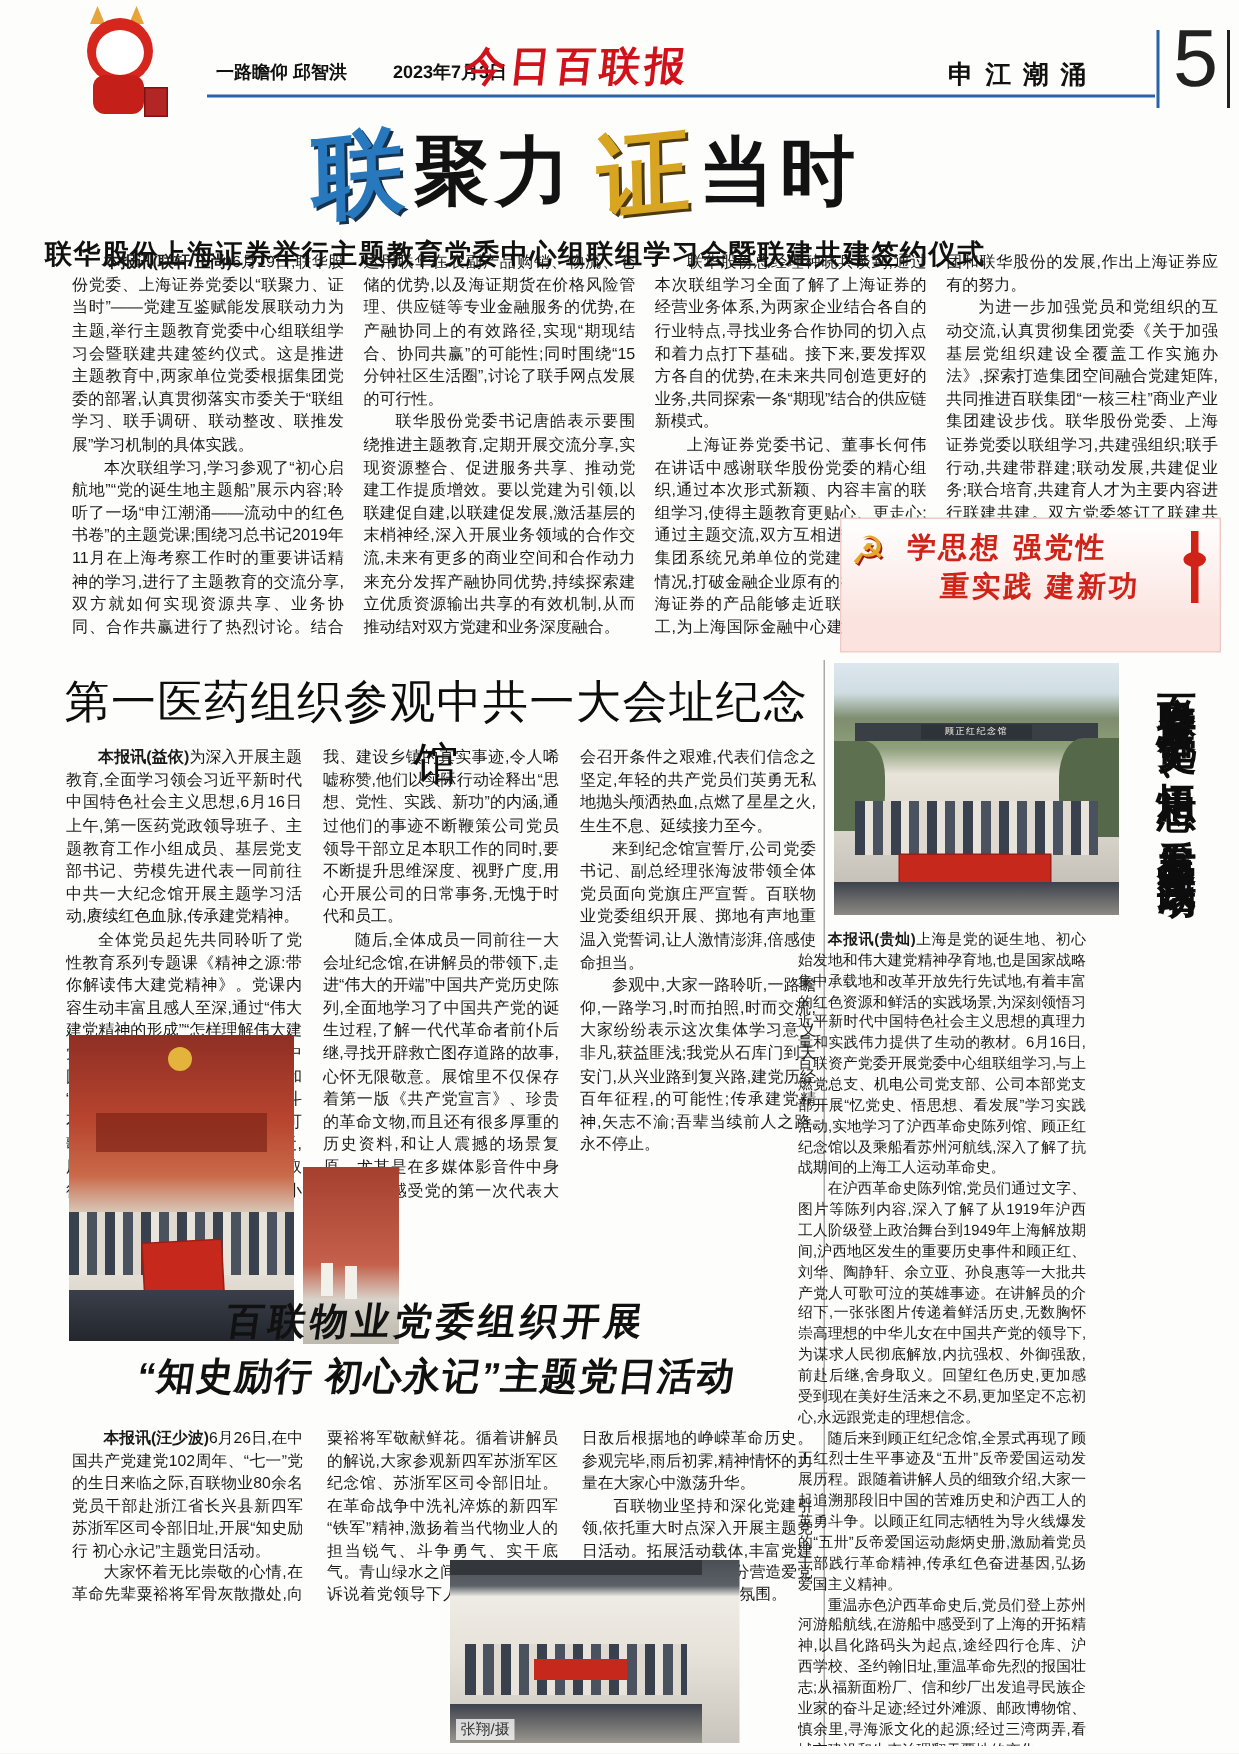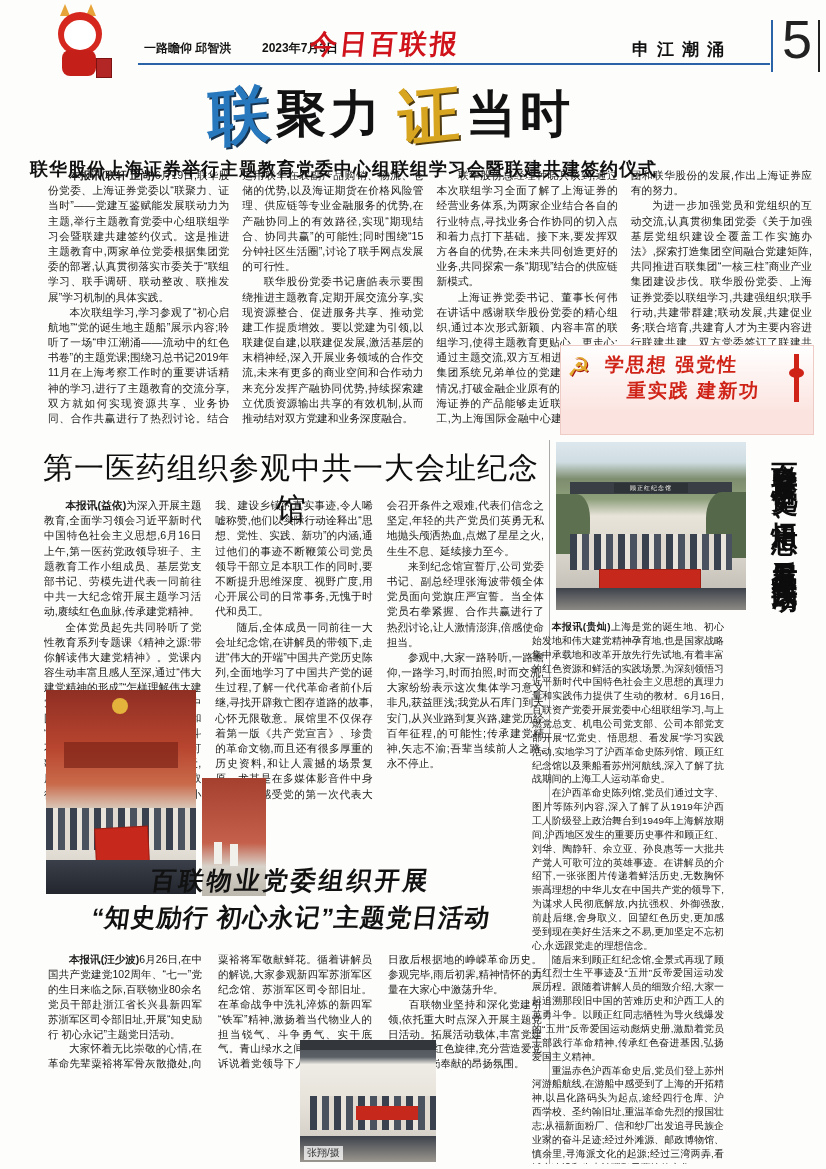--- a/index.html
+++ b/index.html
@@ -122,21 +122,21 @@
     <div class="tower"></div>
   </div>
 
   <div class="vdiv"></div>
 
   <div class="a2-head">第一医药组织参观中共一大会址纪念馆</div>
   <div class="a2-cols cols">
     <p><b>本报讯(益依)</b><span>为深入开展主题教育,全面学习领会习近平新时代中国特色社会主义思想,6月16日上午,第一医药党政领导班子、主题教育工作小组成员、基层党支部书记、劳模先进代表一同前往中共一大纪念馆开展主题学习活动,赓续红色血脉,传承建党精神。</span></p>
     <p>全体党员起先共同聆听了党性教育系列专题课《精神之源:带你解读伟大建党精神》。党课内容生动丰富且感人至深,通过“伟大建党精神的形成”“怎样理解伟大建党精神的内涵”“伟大建党精神是中国共产党生生不息的精神之源”和“弘扬伟大建党精神唯靠我们奋斗不息”四大板块,梳理出20世纪可歌可泣的中国近代史,并由远及近,用视频和图片展示了脱贫攻坚取得成就工作中党员干部牺牲小我、建设乡镇的真实事迹,令人唏嘘称赞,他们以实际行动诠释出“思想、党性、实践、新功”的内涵,通过他们的事迹不断鞭策公司党员领导干部立足本职工作的同时,要不断提升思维深度、视野广度,用心开展公司的日常事务,无愧于时代和员工。</p>
     <p>随后,全体成员一同前往一大会址纪念馆,在讲解员的带领下,走进“伟大的开端”中国共产党历史陈列,全面地学习了中国共产党的诞生过程,了解一代代革命者前仆后继,寻找开辟救亡图存道路的故事,心怀无限敬意。展馆里不仅保存着第一版《共产党宣言》、珍贵的革命文物,而且还有很多厚重的历史资料,和让人震撼的场景复原。尤其是在多媒体影音件中身临其境地感受党的第一次代表大会召开条件之艰难,代表们信念之坚定,年轻的共产党员们英勇无私地抛头颅洒热血,点燃了星星之火,生生不息、延续接力至今。</p>
-    <p>来到纪念馆宣誓厅,公司党委书记、副总经理张海波带领全体党员面向党旗庄严宣誓。当全体党员右拳紧握、合作共赢进行了热烈讨论,让人激情澎湃,倍感使命担当。</p>
+    <p>来到纪念馆宣誓厅,公司党委书记、副总经理张海波带领全体党员面向党旗庄严宣誓。百联物业党委组织开展、掷地有声地重温入党誓词,让人激情澎湃,倍感使命担当。</p>
     <p>参观中,大家一路聆听,一路瞻仰,一路学习,时而拍照,时而交流,大家纷纷表示这次集体学习意义非凡,获益匪浅;我党从石库门到天安门,从兴业路到复兴路,建党历经百年征程,的可能性;传承建党精神,矢志不渝;吾辈当续前人之路,永不停止。</p>
   </div>
 
   <div class="photo" style="left:46px;top:690px;width:150px;height:204px;
        background:linear-gradient(180deg,#8f2f24 0%,#b8452f 28%,#c96a4a 46%,#d9c7b8 58%,#e8e3da 74%,#cfc9bf 100%);">
     <div class="L" style="left:66px;top:8px;width:16px;height:16px;border-radius:50%;background:#e3b33c;"></div>
     <div class="L" style="left:18px;top:52px;width:114px;height:26px;background:#7d2318;opacity:.7;"></div>
     <div class="L crowd" style="left:0;top:118px;width:150px;height:42px;"></div>
     <div class="L" style="left:50px;top:138px;width:52px;height:34px;background:#c6281c;transform:rotate(-3deg);box-shadow:0 0 0 1px #9e1d13;"></div>
     <div class="L" style="left:0;top:170px;width:150px;height:34px;background:linear-gradient(180deg,#3a3f49,#23262d);"></div>
@@ -150,21 +150,21 @@
   <div class="a3-head">
     <div class="l1">百联物业党委组织开展</div>
     <div class="l2">“知史励行 初心永记”主题党日活动</div>
   </div>
   <div class="a3-cols cols">
     <p><b>本报讯(汪少波)</b><span>6月26日,在中国共产党建党102周年、“七一”党的生日来临之际,百联物业80余名党员干部赴浙江省长兴县新四军苏浙军区司令部旧址,开展“知史励行 初心永记”主题党日活动。</span></p>
     <p>大家怀着无比崇敬的心情,在革命先辈粟裕将军骨灰散撒处,向粟裕将军敬献鲜花。循着讲解员的解说,大家参观新四军苏浙军区纪念馆、苏浙军区司令部旧址。在革命战争中洗礼淬炼的新四军“铁军”精神,激扬着当代物业人的担当锐气、斗争勇气、实干底气。青山绿水之间的村宅舍,衷情诉说着党领导下人民军队开辟抗日敌后根据地的峥嵘革命历史。参观完毕,雨后初霁,精神情怀的力量在大家心中激荡升华。</p>
     <p>百联物业坚持和深化党建引领,依托重大时点深入开展主题党日活动。拓展活动载体,丰富党建内容,弘扬红色旋律,充分营造爱党兴企、爱岗奉献的昂扬氛围。</p>
   </div>
 
-  <div class="photo" style="left:300px;top:1040px;width:136px;height:122px;
+  <div class="photo" style="left:300px;top:1040px;width:193px;height:122px;
        background:linear-gradient(180deg,#4a4f55 0%,#5a6066 14%,#efece6 20%,#e6e2d9 52%,#c9c5bd 100%);">
     <div class="L" style="left:0;top:0;width:168px;height:10px;background:#33373c;"></div>
     <div class="L crowd" style="left:10px;top:56px;width:148px;height:34px;"></div>
     <div class="L" style="left:56px;top:66px;width:62px;height:14px;background:#c6281c;"></div>
     <div class="L" style="left:0;top:96px;width:168px;height:26px;background:linear-gradient(180deg,#3d424b,#9b978f);"></div>
     <div class="credit" style="left:4px;bottom:2px;">张翔/摄</div>
   </div>
 
   <div class="photo" style="left:556px;top:442px;width:190px;height:168px;
        background:linear-gradient(180deg,#dde7ee 0%,#cfdde2 12%,#7d8d6e 22%,#8fa07c 34%,#e8e4da 44%,#ded9cf 62%,#b9b5ad 100%);">

